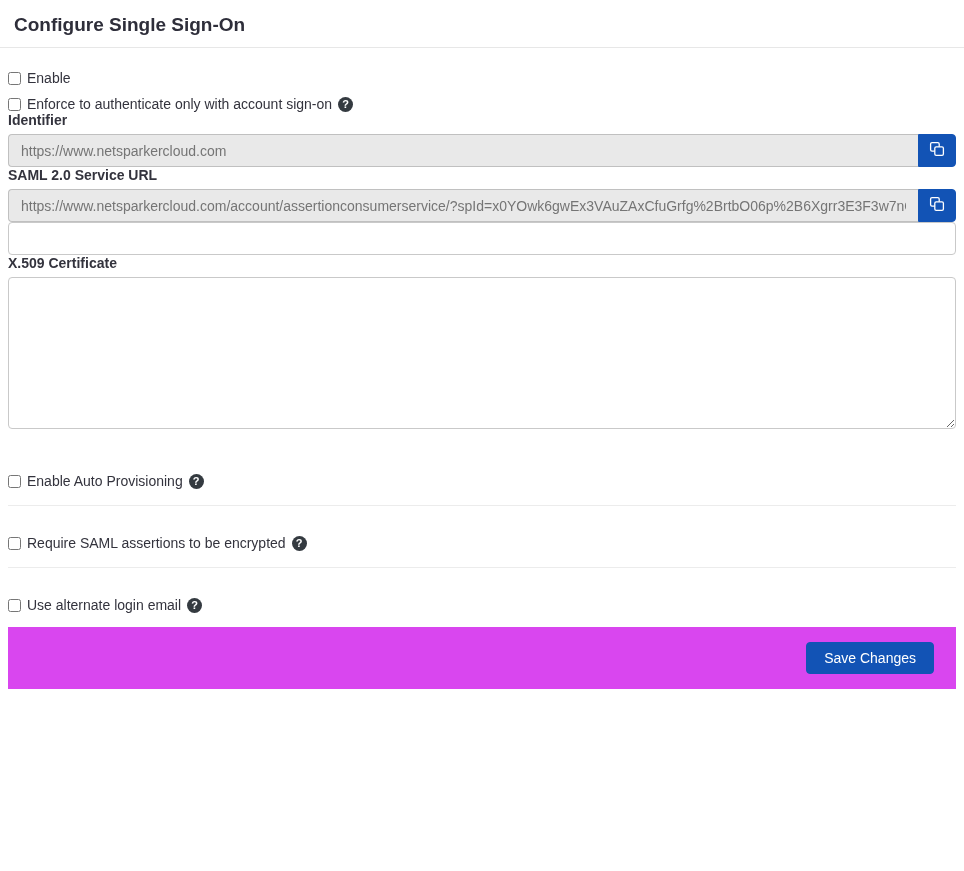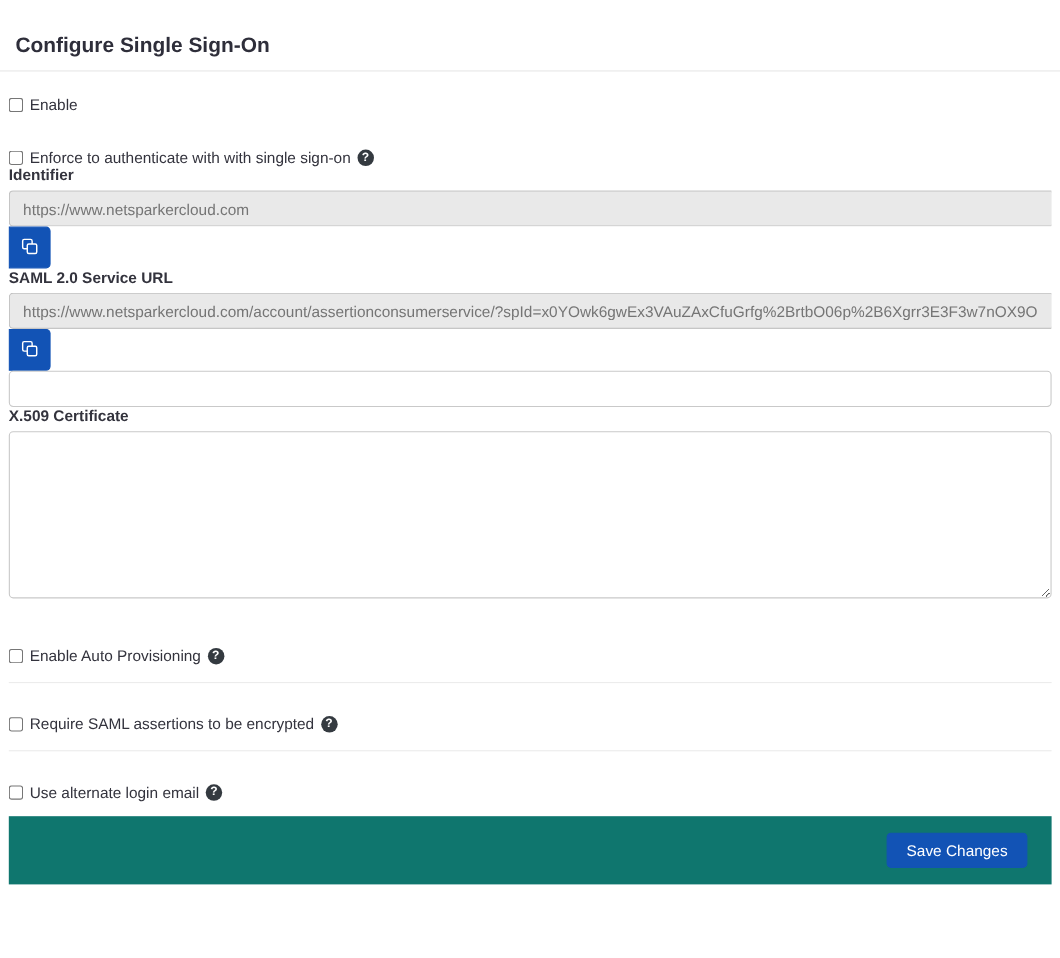--- a/index.html
+++ b/index.html
@@ -5,21 +5,21 @@
   * { box-sizing: border-box; }
   html, body { margin: 0; padding: 0; }
   body {
     width: 964px;
     background: #ffffff;
     font-family: "Liberation Sans", sans-serif;
     font-size: 14px;
     color: #333333;
   }
   .header {
-    padding: 30px 14px 11px 14px;
+    padding: 13px 14px 11px 14px;
     border-bottom: 1px solid #e7e7e7;
   }
   .page-title {
     font-size: 19px;
     font-weight: 700;
     color: #2e2e3a;
     line-height: 23px;
   }
   .content { padding: 0 8px; }
 
@@ -30,21 +30,21 @@
     cursor: pointer;
   }
   .check-row input[type="checkbox"] {
     width: 13px;
     height: 13px;
     margin: 0 6px 0 0;
     accent-color: #1253b5;
   }
   .check-label { color: #33333d; }
   .top-checks { margin-top: 22px; }
-  .top-checks .row-1 { margin-bottom: 32px; }
+  .top-checks .row-1 { margin-bottom: 10px; }
 
   .help-icon {
     display: inline-flex;
     align-items: center;
     justify-content: center;
     width: 15px;
     height: 15px;
     border-radius: 50%;
     background: #343a40;
     color: #ffffff;
@@ -56,21 +56,21 @@
   }
 
   .form-group { }
   .form-label {
     display: block;
     font-weight: 700;
     color: #33333d;
     margin-bottom: 6px;
     line-height: 16px;
   }
-  .input-group { display: flex; width: 100%; flex-direction: column; }
+  .input-group { display: flex; width: 100%; }
   .text-input {
     flex: 1 1 auto;
     width: 100%;
     height: 33px;
     border: 1px solid #c9c9c9;
     border-radius: 4px;
     padding: 0 12px;
     font-family: inherit;
     font-size: 14px;
     color: #555555;
@@ -117,21 +117,21 @@
   .bottom-checks { margin-top: 44px; }
   .bottom-checks .divider {
     border: none;
     border-top: 1px solid #ececec;
     margin: 16px 0 29px 0;
   }
 
   .footer {
     margin-top: 14px;
     margin-bottom: 9px;
-    background: #0f766e;
+    background: #d946ef;
     padding: 15px 22px;
     display: flex;
     justify-content: flex-end;
     align-items: center;
   }
   .save-btn {
     height: 32px;
     padding: 0 17px;
     background: #1253b5;
     color: #ffffff;
@@ -151,21 +151,21 @@
 
 <div class="content">
 
   <div class="top-checks">
     <label class="check-row row-1">
       <input type="checkbox" style="">
       <span class="check-label">Enable</span>
     </label>
     <label class="check-row">
       <input type="checkbox" style="">
-      <span class="check-label">Enforce to authenticate with with single sign-on</span>
+      <span class="check-label">Enforce to authenticate only with account sign-on</span>
       <span class="help-icon">?</span>
     </label>
   </div>
 
   <div class="form-group">
     <span class="form-label">Identifier</span>
     <div class="input-group">
       <input class="text-input" type="text" readonly="" value="https://www.netsparkercloud.com" style="">
       <button class="copy-btn">
         <span>

